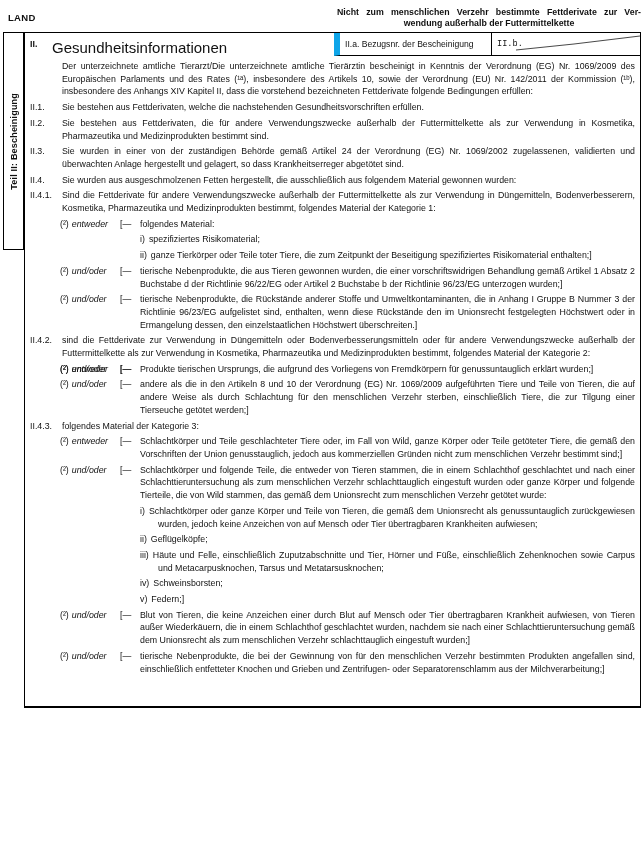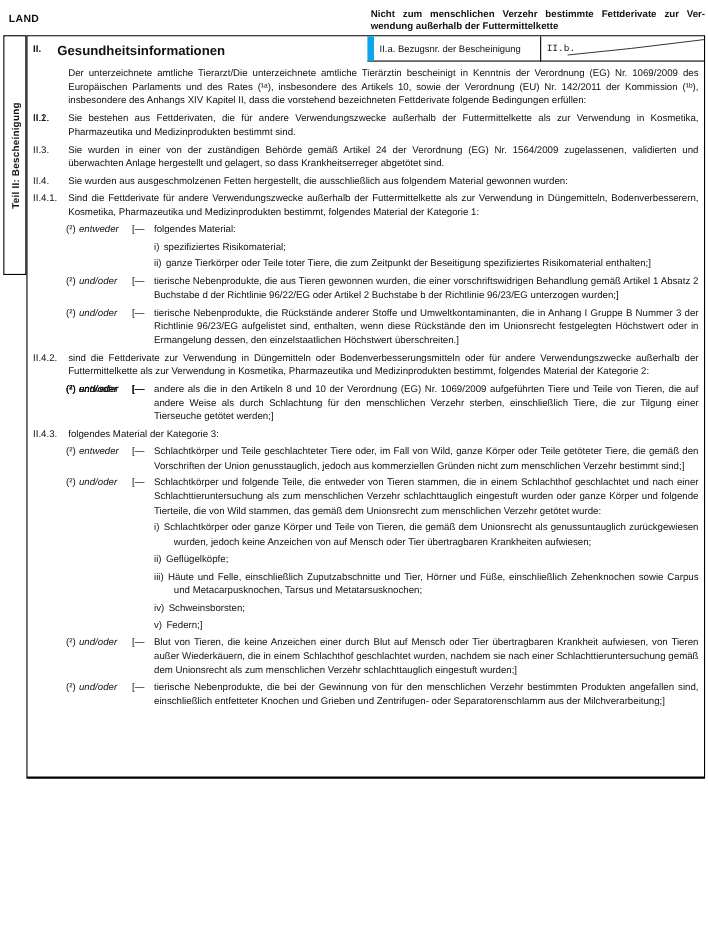--- a/index.html
+++ b/index.html
@@ -11,21 +11,21 @@
   }
   #land {
     position:absolute; left:8px; top:12px;
     font-size:9.5px; font-weight:bold; letter-spacing:0.3px;
   }
   #doc-title {
     position:absolute; left:337px; top:7px; width:304px;
     font-size:8.8px; font-weight:bold; line-height:11px;
   }
   #doc-title .t1 { text-align:justify; text-align-last:justify; }
-  #doc-title .t2 { text-align:left; }
+  #doc-title .t2 { text-align:center; }
 
   #frame { position:absolute; left:3px; top:32px; width:638px; height:820px; }
 
   #sidebar-box {
     position:absolute; left:0; top:0; width:21px; height:218px;
     border:1.5px solid #000; box-sizing:border-box;
     display:flex; align-items:center; justify-content:center;
   }
   #sidebar-box .vtext {
     writing-mode:vertical-rl; transform:rotate(180deg);
@@ -33,21 +33,21 @@
   }
 
   #main {
     position:absolute; left:21px; top:0; width:617px; height:676px;
     box-sizing:border-box;
     border-top:1.5px solid #000; border-left:1.2px solid #000;
     border-right:1.2px solid #000; border-bottom:2.5px solid #000;
   }
   #hdr-row { position:relative; height:23px; }
   .hdr-num   { position:absolute; left:5px;  top:6px; font-size:8.8px; font-weight:bold; }
-  .hdr-title { position:absolute; left:27px; top:6px; font-size:12px; font-weight:bold; }
+  .hdr-title { position:absolute; left:27px; top:6px; font-size:15px; font-weight:normal; }
   #refnr-cell {
     position:absolute; left:309px; top:0; width:157px; height:23px;
     box-sizing:border-box; border-left:6px solid #0ea5e9; border-bottom:1px solid #000;
     font-size:8.6px; padding:6px 0 0 5px;
   }
   #iib-cell {
     position:absolute; left:466px; top:0; right:0; height:23px;
     box-sizing:border-box; border-left:1px solid #000; border-bottom:1px solid #000;
     font-size:8.6px;
     font-family:Liberation Mono, monospace;
@@ -96,33 +96,33 @@
       </div>
       <div id="iib-cell">
         <span class="iib-label">II.b.</span>
         <svg width="151" height="22" viewBox="0 0 151 22">
           <polyline points="24,17 82,11 148,3" fill="none" stroke="#333" stroke-width="0.9"></polyline>
         </svg>
       </div>
     </div>
     <div id="body-rows">
         <div class="row r-para"><span>Der unterzeichnete amtliche Tierarzt/Die unterzeichnete amtliche Tierärztin bescheinigt in Kenntnis der Verordnung (EG) Nr. 1069/2009 des Europäischen Parlaments und des Rates (¹ᵃ), insbesondere des Artikels 10, sowie der Verordnung (EU) Nr. 142/2011 der Kommission (¹ᵇ), insbesondere des Anhangs XIV Kapitel II, dass die vorstehend bezeichneten Fettderivate folgende Bedingungen erfüllen:</span></div>
-        <div class="row r-numbered"><span class="num">II.1.</span></div>
+        <div class="row r-numbered"><span class="num">II.1.</span><span>Sie bestehen aus Fettderivaten, welche die nachstehenden Gesundheitsvorschriften erfüllen.</span></div>
         <div class="row r-numbered"><span class="num">II.2.</span><span>Sie bestehen aus Fettderivaten, die für andere Verwendungszwecke außerhalb der Futtermittelkette als zur Verwendung in Kosmetika, Pharmazeutika und Medizinprodukten bestimmt sind.</span></div>
-        <div class="row r-numbered"><span class="num">II.3.</span><span>Sie wurden in einer von der zuständigen Behörde gemäß Artikel 24 der Verordnung (EG) Nr. 1564/2009 zugelassenen, validierten und überwachten Anlage hergestellt und gelagert, so dass Krankheitserreger abgetötet sind.</span></div>
+        <div class="row r-numbered"><span class="num">II.3.</span><span>Sie wurden in einer von der zuständigen Behörde gemäß Artikel 24 der Verordnung (EG) Nr. 1069/2002 zugelassenen, validierten und überwachten Anlage hergestellt und gelagert, so dass Krankheitserreger abgetötet sind.</span></div>
         <div class="row r-numbered"><span class="num">II.4.</span><span>Sie wurden aus ausgeschmolzenen Fetten hergestellt, die ausschließlich aus folgendem Material gewonnen wurden:</span></div>
         <div class="row r-numbered"><span class="num">II.4.1.</span><span>Sind die Fettderivate für andere Verwendungszwecke außerhalb der Futtermittelkette als zur Verwendung in Düngemitteln, Bodenverbesserern, Kosmetika, Pharmazeutika und Medizinprodukten bestimmt, folgendes Material der Kategorie 1:</span></div>
         <div class="row r-option"><span class="marker"><span class="ref">(²)</span><span class="it">entweder</span></span><span class="bracket">[—</span><span>folgendes Material:</span></div>
         <div class="row r-sub"><span class="sub-n">i)</span><span>spezifiziertes Risikomaterial;</span></div>
         <div class="row r-sub"><span class="sub-n">ii)</span><span>ganze Tierkörper oder Teile toter Tiere, die zum Zeitpunkt der Beseitigung spezifiziertes Risikomaterial enthalten;]</span></div>
         <div class="row r-option"><span class="marker"><span class="ref">(²)</span><span class="it">und/oder</span></span><span class="bracket">[—</span><span>tierische Nebenprodukte, die aus Tieren gewonnen wurden, die einer vorschriftswidrigen Behandlung gemäß Artikel 1 Absatz 2 Buchstabe d der Richtlinie 96/22/EG oder Artikel 2 Buchstabe b der Richtlinie 96/23/EG unterzogen wurden;]</span></div>
         <div class="row r-option"><span class="marker"><span class="ref">(²)</span><span class="it">und/oder</span></span><span class="bracket">[—</span><span>tierische Nebenprodukte, die Rückstände anderer Stoffe und Umweltkontaminanten, die in Anhang I Gruppe B Nummer 3 der Richtlinie 96/23/EG aufgelistet sind, enthalten, wenn diese Rückstände den im Unionsrecht festgelegten Höchstwert oder in Ermangelung dessen, den einzelstaatlichen Höchstwert überschreiten.]</span></div>
         <div class="row r-numbered"><span class="num">II.4.2.</span><span>sind die Fettderivate zur Verwendung in Düngemitteln oder Bodenverbesserungsmitteln oder für andere Verwendungszwecke außerhalb der Futtermittelkette als zur Verwendung in Kosmetika, Pharmazeutika und Medizinprodukten bestimmt, folgendes Material der Kategorie 2:</span></div>
         <div class="row r-option"><span class="marker"><span class="ref">(²)</span><span class="it">entweder</span></span><span class="bracket">[—</span></div>
-        <div class="row r-option"><span class="marker"><span class="ref">(²)</span><span class="it">und/oder</span></span><span class="bracket">[—</span></div>
+        <div class="row r-option"><span class="marker"><span class="ref">(²)</span><span class="it">und/oder</span></span><span class="bracket">[—</span><span>Produkte tierischen Ursprungs, die aufgrund des Vorliegens von Fremdkörpern für genussuntauglich erklärt wurden;]</span></div>
         <div class="row r-option"><span class="marker"><span class="ref">(²)</span><span class="it">und/oder</span></span><span class="bracket">[—</span><span>andere als die in den Artikeln 8 und 10 der Verordnung (EG) Nr. 1069/2009 aufgeführten Tiere und Teile von Tieren, die auf andere Weise als durch Schlachtung für den menschlichen Verzehr sterben, einschließlich Tiere, die zur Tilgung einer Tierseuche getötet werden;]</span></div>
         <div class="row r-numbered"><span class="num">II.4.3.</span><span>folgendes Material der Kategorie 3:</span></div>
         <div class="row r-option"><span class="marker"><span class="ref">(²)</span><span class="it">entweder</span></span><span class="bracket">[—</span><span>Schlachtkörper und Teile geschlachteter Tiere oder, im Fall von Wild, ganze Körper oder Teile getöteter Tiere, die gemäß den Vorschriften der Union genusstauglich, jedoch aus kommerziellen Gründen nicht zum menschlichen Verzehr bestimmt sind;]</span></div>
         <div class="row r-option"><span class="marker"><span class="ref">(²)</span><span class="it">und/oder</span></span><span class="bracket">[—</span><span>Schlachtkörper und folgende Teile, die entweder von Tieren stammen, die in einem Schlachthof geschlachtet und nach einer Schlachttieruntersuchung als zum menschlichen Verzehr schlachttauglich eingestuft wurden oder ganze Körper und folgende Tierteile, die von Wild stammen, das gemäß dem Unionsrecht zum menschlichen Verzehr getötet wurde:</span></div>
         <div class="row r-sub"><span class="sub-n">i)</span><span>Schlachtkörper oder ganze Körper und Teile von Tieren, die gemäß dem Unionsrecht als genussuntauglich zurückgewiesen wurden, jedoch keine Anzeichen von auf Mensch oder Tier übertragbaren Krankheiten aufwiesen;</span></div>
         <div class="row r-sub"><span class="sub-n">ii)</span><span>Geflügelköpfe;</span></div>
         <div class="row r-sub"><span class="sub-n">iii)</span><span>Häute und Felle, einschließlich Zuputzabschnitte und Tier, Hörner und Füße, einschließlich Zehenknochen sowie Carpus und Metacarpusknochen, Tarsus und Metatarsusknochen;</span></div>
         <div class="row r-sub"><span class="sub-n">iv)</span><span>Schweinsborsten;</span></div>
         <div class="row r-sub"><span class="sub-n">v)</span><span>Federn;]</span></div>
         <div class="row r-option"><span class="marker"><span class="ref">(²)</span><span class="it">und/oder</span></span><span class="bracket">[—</span><span>Blut von Tieren, die keine Anzeichen einer durch Blut auf Mensch oder Tier übertragbaren Krankheit aufwiesen, von Tieren außer Wiederkäuern, die in einem Schlachthof geschlachtet wurden, nachdem sie nach einer Schlachttieruntersuchung gemäß dem Unionsrecht als zum menschlichen Verzehr schlachttauglich eingestuft wurden;]</span></div>

